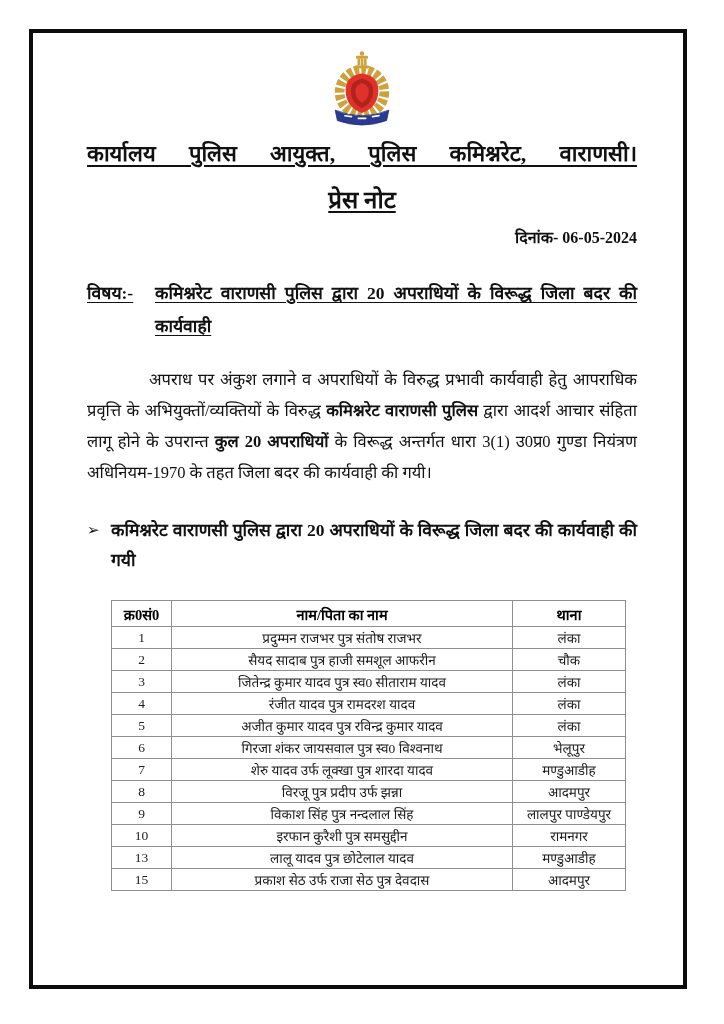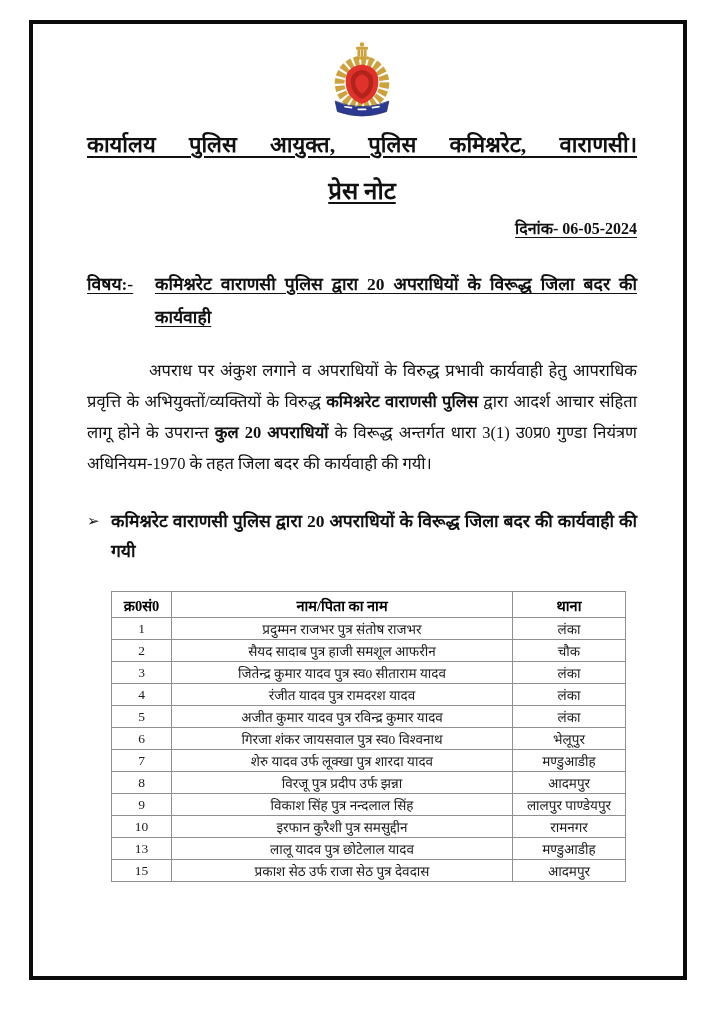--- a/index.html
+++ b/index.html
@@ -1,40 +1,40 @@
 <!DOCTYPE html>
 <html lang="hi"><head>
 <meta charset="utf-8">
 <style>
   * { margin:0; padding:0; box-sizing:border-box; }
   html,body { width:724px; height:1024px; background:#fff;
     font-family:"Liberation Serif","DejaVu Serif",serif; color:#111; }
   .sheet {
-    position:absolute; left:29px; top:20px; width:658px; height:960px;
+    position:absolute; left:29px; top:29px; width:658px; height:960px;
     border:4px solid #0c0c0c; background:#fff;
     padding:14px 46px 0 54px;
   }
   
   .logo-wrap { text-align:center; margin-top:2px; height:84px; }
   .logo-wrap svg { width:76px; height:82px; }
   
   .office-line {
     margin-top:4px; font-size:22px; font-weight:bold;
     text-align:center; text-align-last:justify; word-spacing:6px;
     text-decoration:underline; text-underline-offset:4px; white-space:nowrap;
   }
   .press-note {
     margin-top:15px; text-align:center; font-size:24px; font-weight:bold;
     text-decoration:underline; text-underline-offset:3px;
   }
   .date-line {
     margin-top:11px; text-align:right; font-size:16px; font-weight:bold;
     font-family:"Liberation Serif","DejaVu Serif",serif;
   }
-  .date-line span { text-decoration:underline; text-underline-offset:3px; }
+  .date-line span { text-underline-offset:3px; }
   
   .subject {
     margin-top:29px; display:grid; grid-template-columns:68px 1fr;
     font-size:17.5px; font-weight:bold; line-height:33px;
   }
   .subject .lbl { text-decoration:underline; text-underline-offset:3px; align-self:start; }
   .subject .txt { text-decoration:underline; text-underline-offset:3px; text-align:justify; }
   
   .body-par {
     margin-top:21px; font-size:16.5px; line-height:31px;

